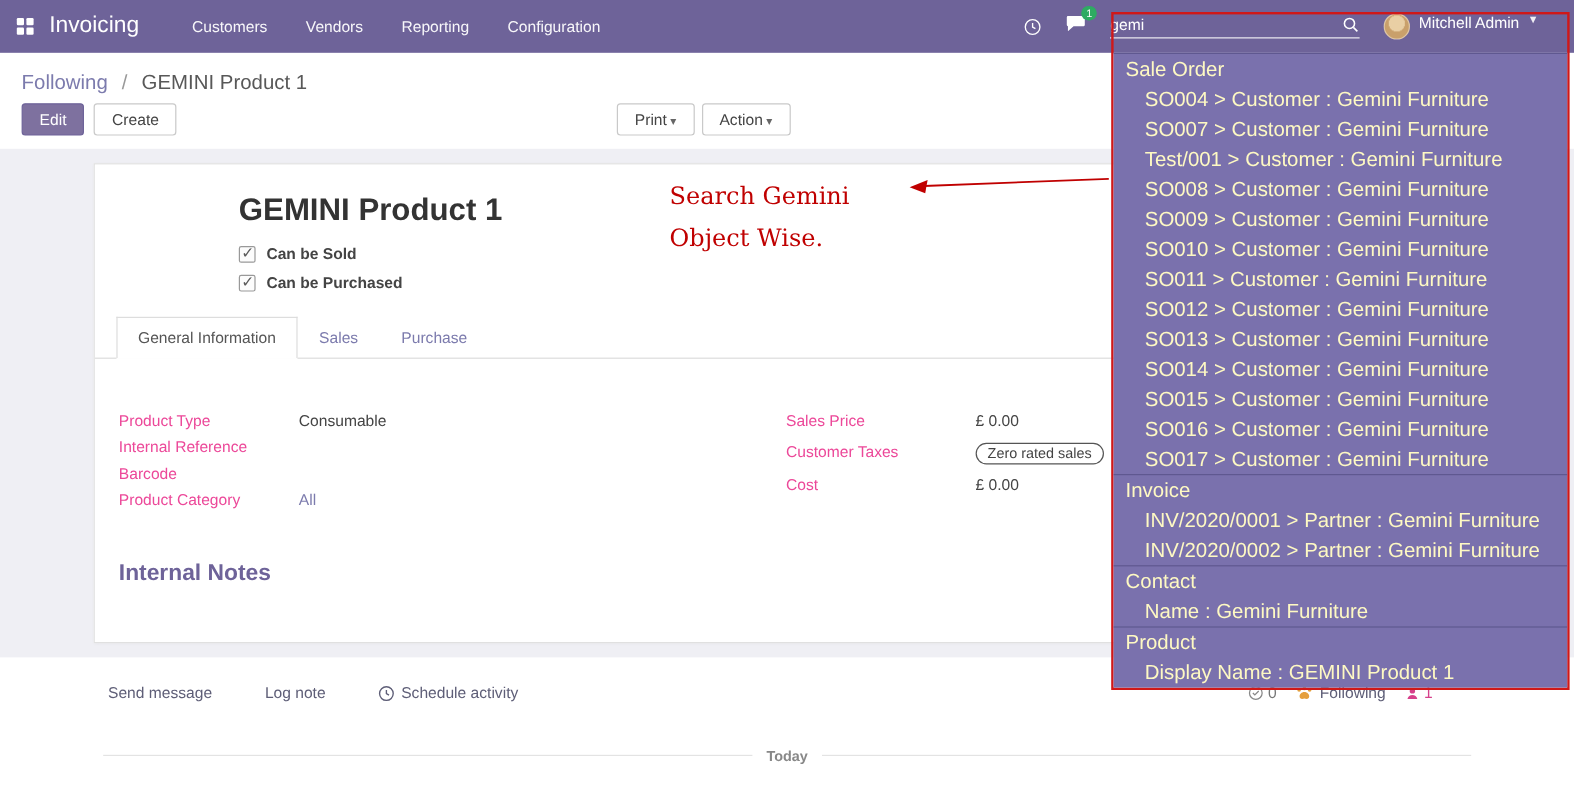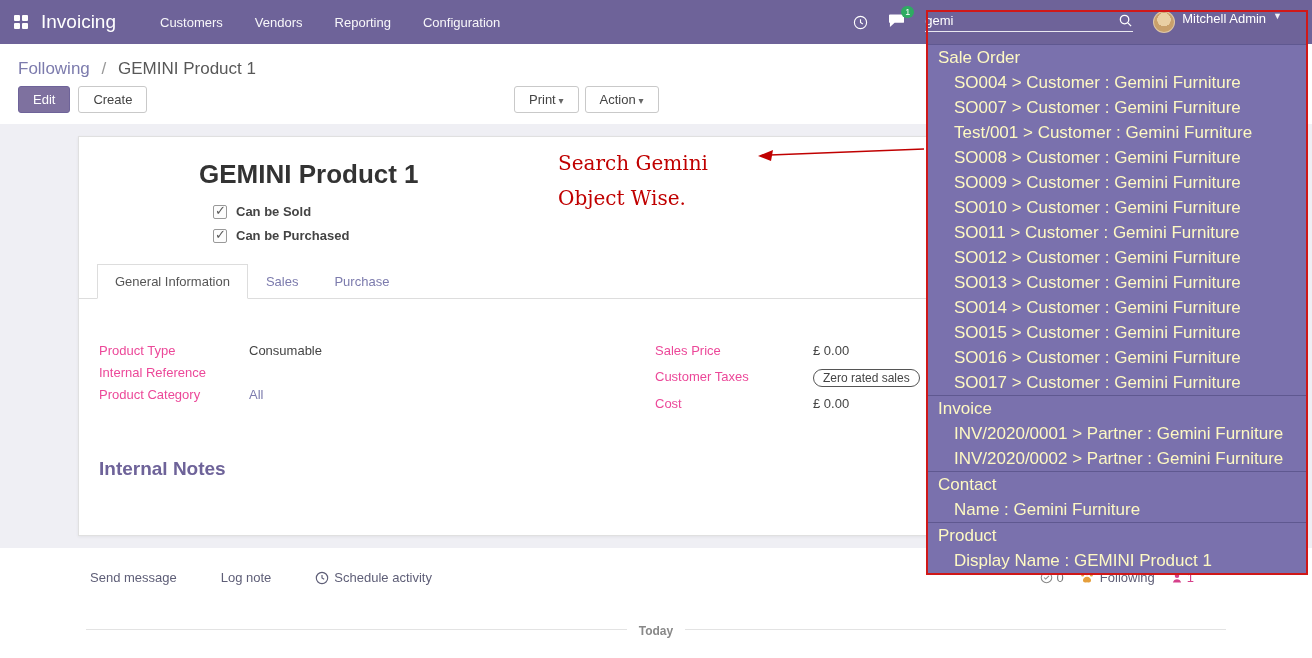--- a/index.html
+++ b/index.html
@@ -44,21 +44,21 @@
   .btn.primary{background:var(--accent);border-color:var(--navbar);color:#fff}
   .center-actions{position:absolute;left:514px;top:0;display:flex;gap:6px}
   .btn.dropdown::after{content:" ▾";font-size:10px;color:#666}
 
   
   .content-band{background:#efeff4;padding:12px 0;height:424px;position:relative}
   .card{margin-left:78px;width:1154px;height:400px;background:#fff;border:1px solid #e0e0e0;
     box-shadow:0 1px 3px rgba(0,0,0,.06);padding-top:22px}
   .title-block{padding-left:120px}
   .prod-title{font-size:26px;font-weight:bold;color:#333;margin-bottom:14px}
-  .chk-row{display:flex;align-items:center;gap:9px;margin:9px 14px;padding-left:120px}
+  .chk-row{display:flex;align-items:center;gap:9px;margin:9px 0;padding-left:120px}
   .chk{width:14px;height:14px;border:1px solid #999;border-radius:2px;background:#fcfcfc;
     position:relative;cursor:pointer;flex:0 0 auto}
   .chk.checked::after{content:"✓";position:absolute;top:-3px;left:1px;font-size:13px;color:#5a5a5a}
   .chk-label{font-weight:bold;font-size:13px;color:#444}
   .tabs{margin-top:20px;padding-left:18px;border-bottom:1px solid #ddd;display:flex}
   .tab{padding:9px 17px;font-size:13px;color:var(--link);cursor:pointer;position:relative;top:1px;
     border:1px solid transparent}
   .tab.active{background:#fff;border-color:#ddd;border-bottom-color:#fff;color:#555}
   .fields{display:flex;padding:44px 20px 0 20px}
   .fcol{width:50%}
@@ -180,20 +180,24 @@
       <div class="tab">Purchase</div>
     </div>
     <div class="fields">
       <div class="fcol left">
         <div class="frow">
           <span class="flabel">Product Type</span>
           <span class="fvalue">Consumable</span>
         </div>
         <div class="frow">
           <span class="flabel">Internal Reference</span>
+          <span class="fvalue"></span>
+        </div>
+        <div class="frow">
+          <span class="flabel">Barcode</span>
           <span class="fvalue"></span>
         </div>
         <div class="frow">
           <span class="flabel">Product Category</span>
           <span class="fvalue link">All</span>
         </div>
       </div>
       <div class="fcol right">
         <div class="frow">
           <span class="flabel">Sales Price</span>

